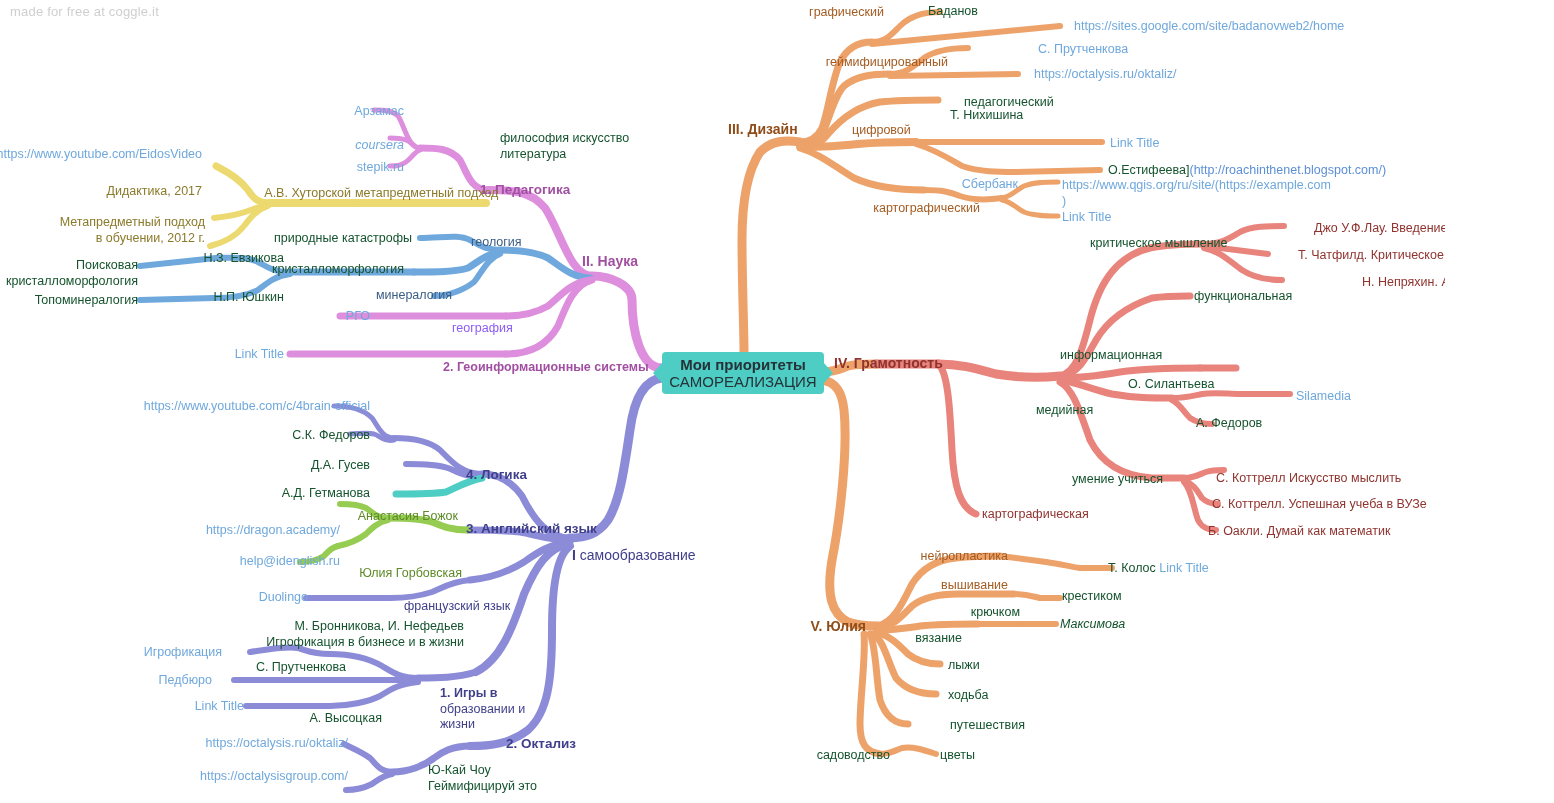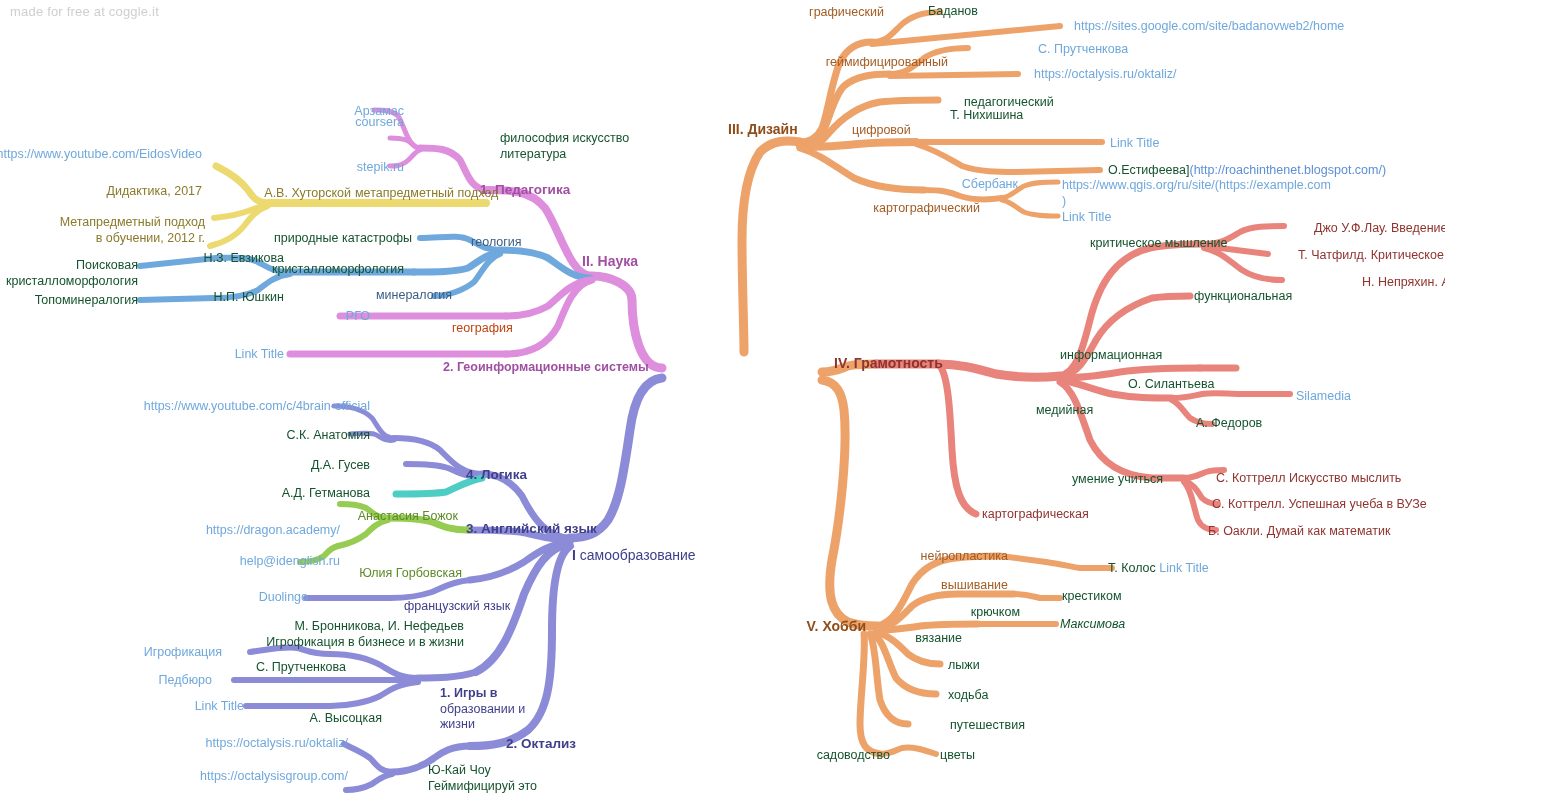--- a/index.html
+++ b/index.html
@@ -60,21 +60,21 @@
     white-space:nowrap;
     line-height:1.25;
     z-index:5;
   }
   .lbl.r{transform:translateX(-100%);}
   .bold{font-weight:bold;}
   .big{font-size:14px;}
   .mid{font-size:13.5px;}
 
   
-  .c-pink   {color:#c2410c;}
+  .c-pink   {color:#8b5cf6;}
   .c-pinkd  {color:#a14fa1;}
   .c-yellow {color:#8a7a2a;}
   .c-blue   {color:#3a5d84;}
   .c-purpled{color:#3f3f8a;}
   .c-green  {color:#5d8a27;}
   .c-orange {color:#a35c22;}
   .c-oranged{color:#8f4d19;text-align:right;}
   .c-redd   {color:#8f332e;}
   .c-dark   {color:#14532d;}
   .c-link   {color:#6fa8dc;}
@@ -225,29 +225,33 @@
     <path class="w org" d="M874 634 C 884 642 888 662 896 678 C 906 690 920 694 936 694" stroke-width="7"></path>
 
     <path class="w org" d="M870 634 C 876 646 876 678 880 700 C 886 718 896 724 908 724" stroke-width="7"></path>
 
     <path class="w org" d="M864 634 C 866 654 860 700 860 724 C 860 744 866 752 880 754" stroke-width="7"></path>
     <path class="w org" d="M880 754 C 890 754 896 750 902 748 C 912 746 924 750 936 754" stroke-width="6"></path>
   </svg>
 
   <div class="watermark">made for free at coggle.it</div>
 
+  <div class="center-node">
+    <span class="l1">Мои приоритеты</span>
+    <span class="l2">САМОРЕАЛИЗАЦИЯ</span>
+  </div>
 
   <div class="lbl big bold c-pinkd" style="left:582px;top:253px;">II. Наука</div>
   <div class="lbl mid c-pinkd" style="left:480px;top:182px;"><span class="bold">1. Педагогика</span></div>
   <div class="lbl c-dark" style="left:500px;top:131px;">
     <span>философия искусство</span><br>
     <span>литература</span>
   </div>
   <div class="lbl c-link r" style="left:404px;top:104px;">Арзамас</div>
-  <div class="lbl c-link r" style="left:404px;top:115px;">coursera</div>
+  <div class="lbl c-link r" style="left:404px;top:138px;font-style:italic;">coursera</div>
   <div class="lbl c-link r" style="left:404px;top:160px;">stepik.ru</div>
 
   <div class="lbl c-yellow" style="left:355px;top:186px;">метапредметный подход</div>
   <div class="lbl c-yellow r" style="left:351px;top:186px;">А.В. Хуторской</div>
   <div class="lbl c-link r" style="left:202px;top:147px;">https://www.youtube.com/EidosVideo</div>
   <div class="lbl c-yellow r" style="left:202px;top:184px;">Дидактика, 2017</div>
   <div class="lbl c-yellow r" style="left:205px;top:215px;text-align:right;">
     <span>Метапредметный подход</span><br>
     <span>в обучении, 2012 г.</span>
   </div>
@@ -267,21 +271,21 @@
   <div class="lbl c-pink" style="left:452px;top:321px;">география</div>
   <div class="lbl c-link r" style="left:370px;top:309px;">РГО</div>
 
   <div class="lbl c-pinkd" style="left:443px;top:360px;"><span class="bold">2. Геоинформационные системы</span></div>
   <div class="lbl c-link r" style="left:284px;top:347px;">Link Title</div>
 
   <div class="lbl big c-purpled" style="left:572px;top:547px;"><span style="font-weight: bold;">I</span><span> самообразование</span></div>
 
   <div class="lbl mid c-purpled" style="left:466px;top:467px;"><span class="bold">4. Логика</span></div>
   <div class="lbl c-link r" style="left:370px;top:399px;">https://www.youtube.com/c/4brain-official</div>
-  <div class="lbl c-dark r" style="left:370px;top:428px;">С.К. Анатомия</div>
+  <div class="lbl c-dark r" style="left:370px;top:428px;">С.К. Федоров</div>
   <div class="lbl c-dark r" style="left:370px;top:458px;">Д.А. Гусев</div>
   <div class="lbl c-dark r" style="left:370px;top:486px;">А.Д. Гетманова</div>
 
   <div class="lbl mid c-purpled" style="left:466px;top:521px;"><span class="bold">3. Английский язык</span></div>
   <div class="lbl c-green r" style="left:458px;top:509px;">Анастасия Божок</div>
   <div class="lbl c-link r" style="left:340px;top:523px;">https://dragon.academy/</div>
   <div class="lbl c-link r" style="left:340px;top:554px;">help@idenglish.ru</div>
   <div class="lbl c-green r" style="left:462px;top:566px;">Юлия Горбовская</div>
 
   <div class="lbl c-purpled" style="left:404px;top:599px;">французский язык</div>
@@ -341,21 +345,21 @@
   <div class="lbl c-dark" style="left:1128px;top:377px;">О. Силантьева</div>
   <div class="lbl c-link" style="left:1296px;top:389px;">Silamedia</div>
   <div class="lbl c-dark" style="left:1036px;top:403px;">медийная</div>
   <div class="lbl c-dark" style="left:1196px;top:416px;">А. Федоров</div>
   <div class="lbl c-dark" style="left:1072px;top:472px;">умение учиться</div>
   <div class="lbl c-redd" style="left:1216px;top:471px;">С. Коттрелл Искусство мыслить</div>
   <div class="lbl c-redd" style="left:1212px;top:497px;">С. Коттрелл. Успешная учеба в ВУЗе</div>
   <div class="lbl c-redd" style="left:1208px;top:524px;">Б. Оакли. Думай как математик</div>
   <div class="lbl c-redd" style="left:982px;top:507px;">картографическая</div>
 
-  <div class="lbl big c-oranged r" style="left:866px;top:618px;"><span class="bold">V. Хобби</span></div>
+  <div class="lbl big c-oranged r" style="left:866px;top:618px;"><span class="bold">V. Юлия</span></div>
   <div class="lbl c-orange r" style="left:1008px;top:549px;">нейропластика</div>
   <div class="lbl" style="left:1108px;top:561px;"><span class="c-dark">Т. Колос</span> <span class="c-link">Link Title</span></div>
   <div class="lbl c-orange r" style="left:1008px;top:578px;">вышивание</div>
   <div class="lbl c-dark" style="left:1062px;top:589px;">крестиком</div>
   <div class="lbl c-dark r" style="left:1020px;top:605px;">крючком</div>
   <div class="lbl c-dark" style="left:1060px;top:617px;font-style:italic;">Максимова</div>
   <div class="lbl c-dark r" style="left:962px;top:631px;">вязание</div>
   <div class="lbl c-dark" style="left:948px;top:658px;">лыжи</div>
   <div class="lbl c-dark" style="left:948px;top:688px;">ходьба</div>
   <div class="lbl c-dark" style="left:920px;top:718px;padding-left:30px;">путешествия</div>

